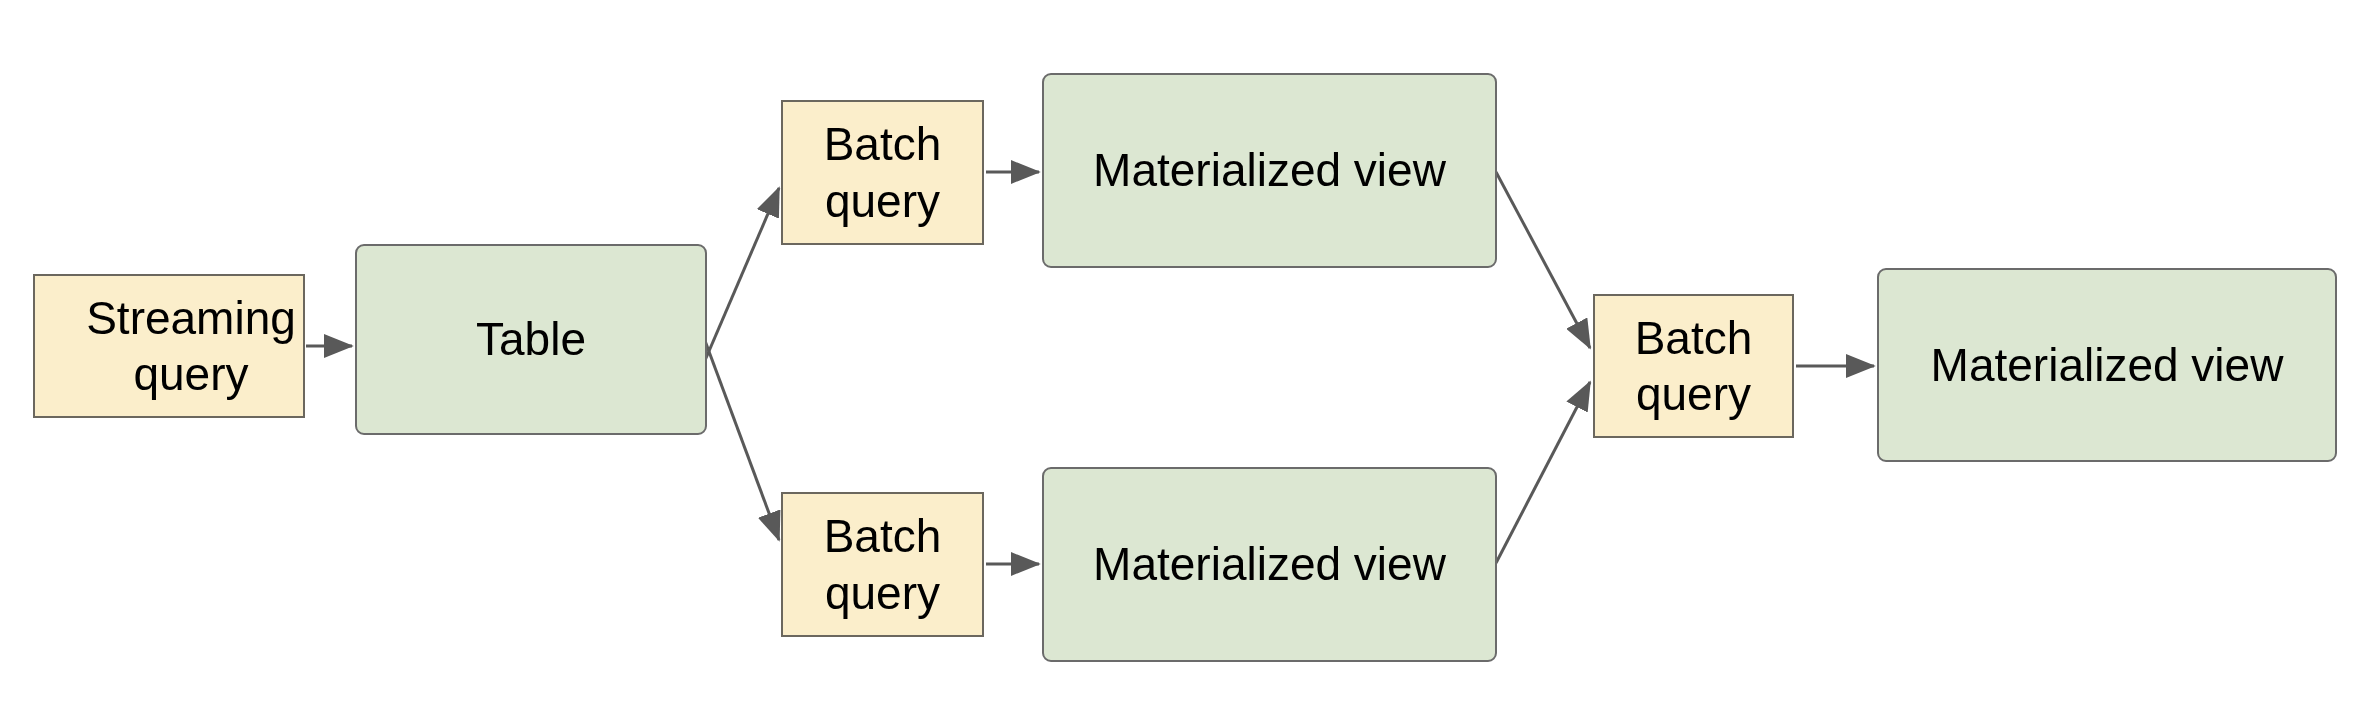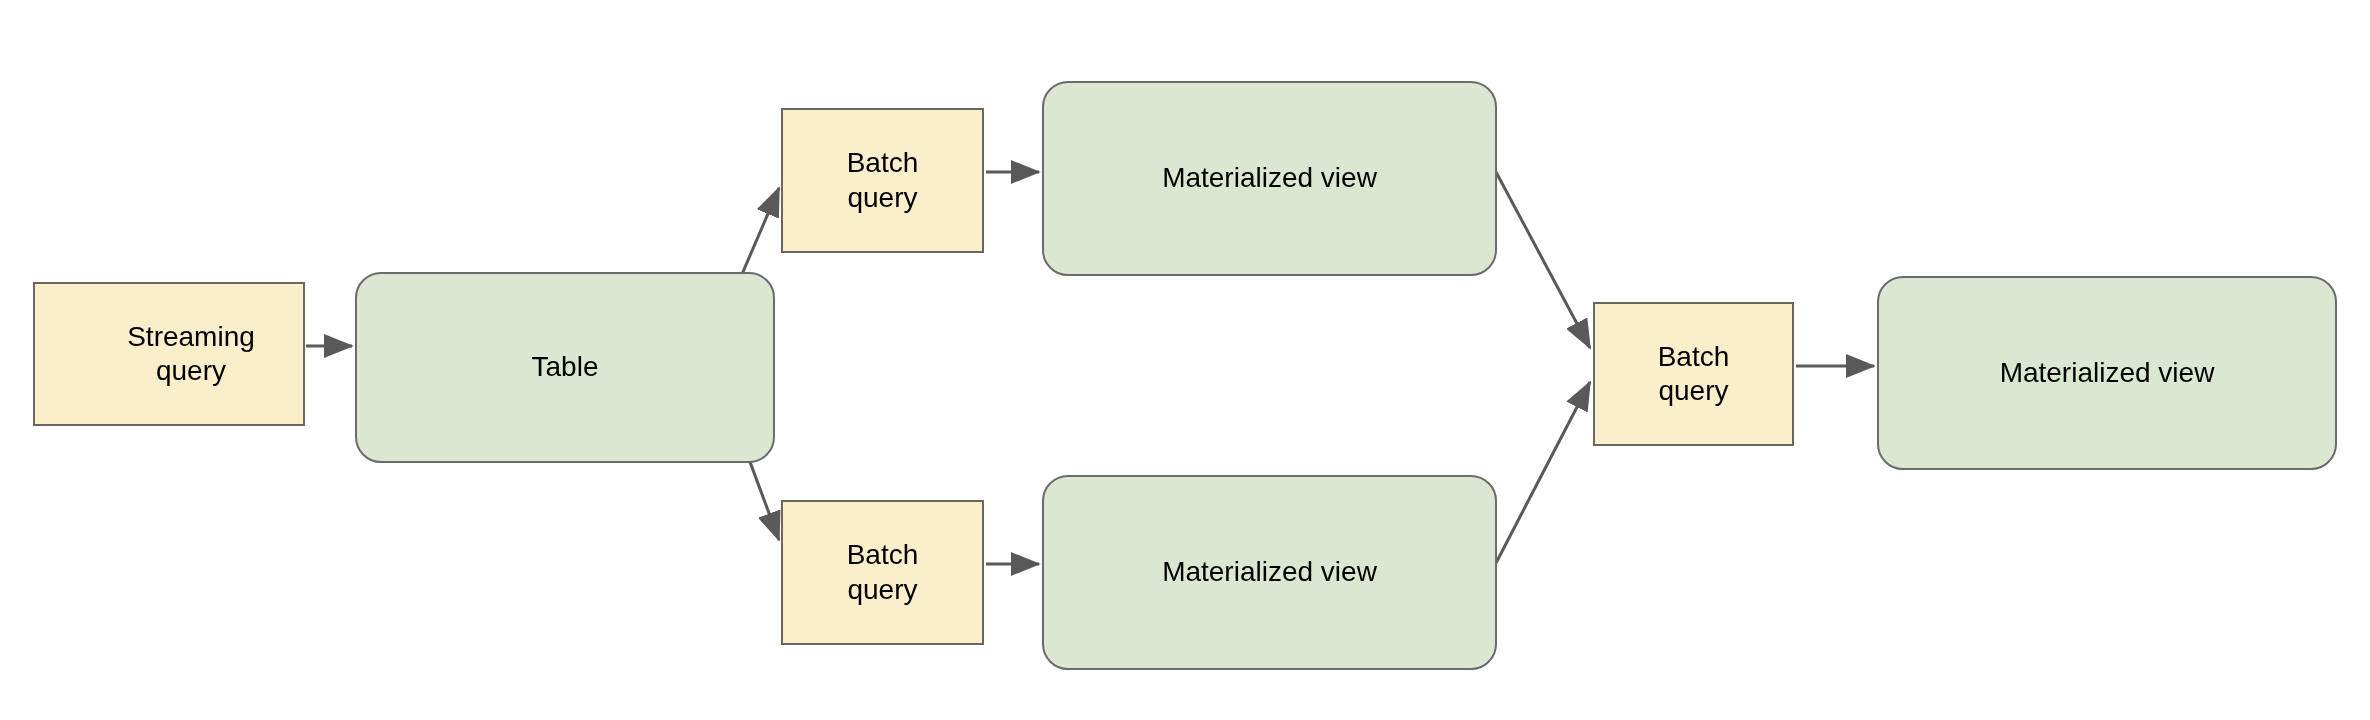--- a/index.html
+++ b/index.html
@@ -26,39 +26,38 @@
     pointer-events: none;
   }
   .node {
     position: absolute;
     box-sizing: border-box;
     display: flex;
     align-items: center;
     justify-content: center;
     text-align: center;
     color: #000000;
-    font-size: 28px;
+    font-size: 46px;
     line-height: 1.22;
     border: 2px solid #666666;
     z-index: 2;
-    margin-top: 8px;
   }
   .node-label {
     display: block;
     white-space: pre-line;
     padding: 0 6px;
   }
   .node.yellow {
     background: #fbeecb;
     border-color: #6b675e;
   }
   .node.green {
     background: #dce7d2;
     border-color: #6b6b6b;
-    border-radius: 26px;
+    border-radius: 9px;
   }
 </style>
 </head>
 <body>
 
 <div id="canvas">
 
   <svg id="edges" viewBox="0 0 2370 720" width="2370" height="720" xmlns="http://www.w3.org/2000/svg">
     <defs>
       <marker id="arrowhead" markerWidth="10" markerHeight="8" refX="9.4" refY="4" orient="auto" markerUnits="strokeWidth">
@@ -97,21 +96,21 @@
     <g>
       <line x1="1796" y1="366" x2="1874" y2="366" stroke="#595959" stroke-width="3" marker-end="url(#arrowhead)"></line>
     </g>
   </svg>
 
   <div class="node yellow" style="left: 33px; top: 274px; width: 272px; height: 144px; padding-left: 44px;">
     <span class="node-label">Streaming
 query</span>
   </div>
 
-  <div class="node green" style="left: 355px; top: 264px; width: 420px; height: 191px;">
+  <div class="node green" style="left: 355px; top: 244px; width: 352px; height: 191px;">
     <span class="node-label">Table</span>
   </div>
 
   <div class="node yellow" style="left: 781px; top: 100px; width: 203px; height: 145px;">
     <span class="node-label">Batch
 query</span>
   </div>
 
   <div class="node green" style="left: 1042px; top: 73px; width: 455px; height: 195px;">
     <span class="node-label">Materialized view</span>

